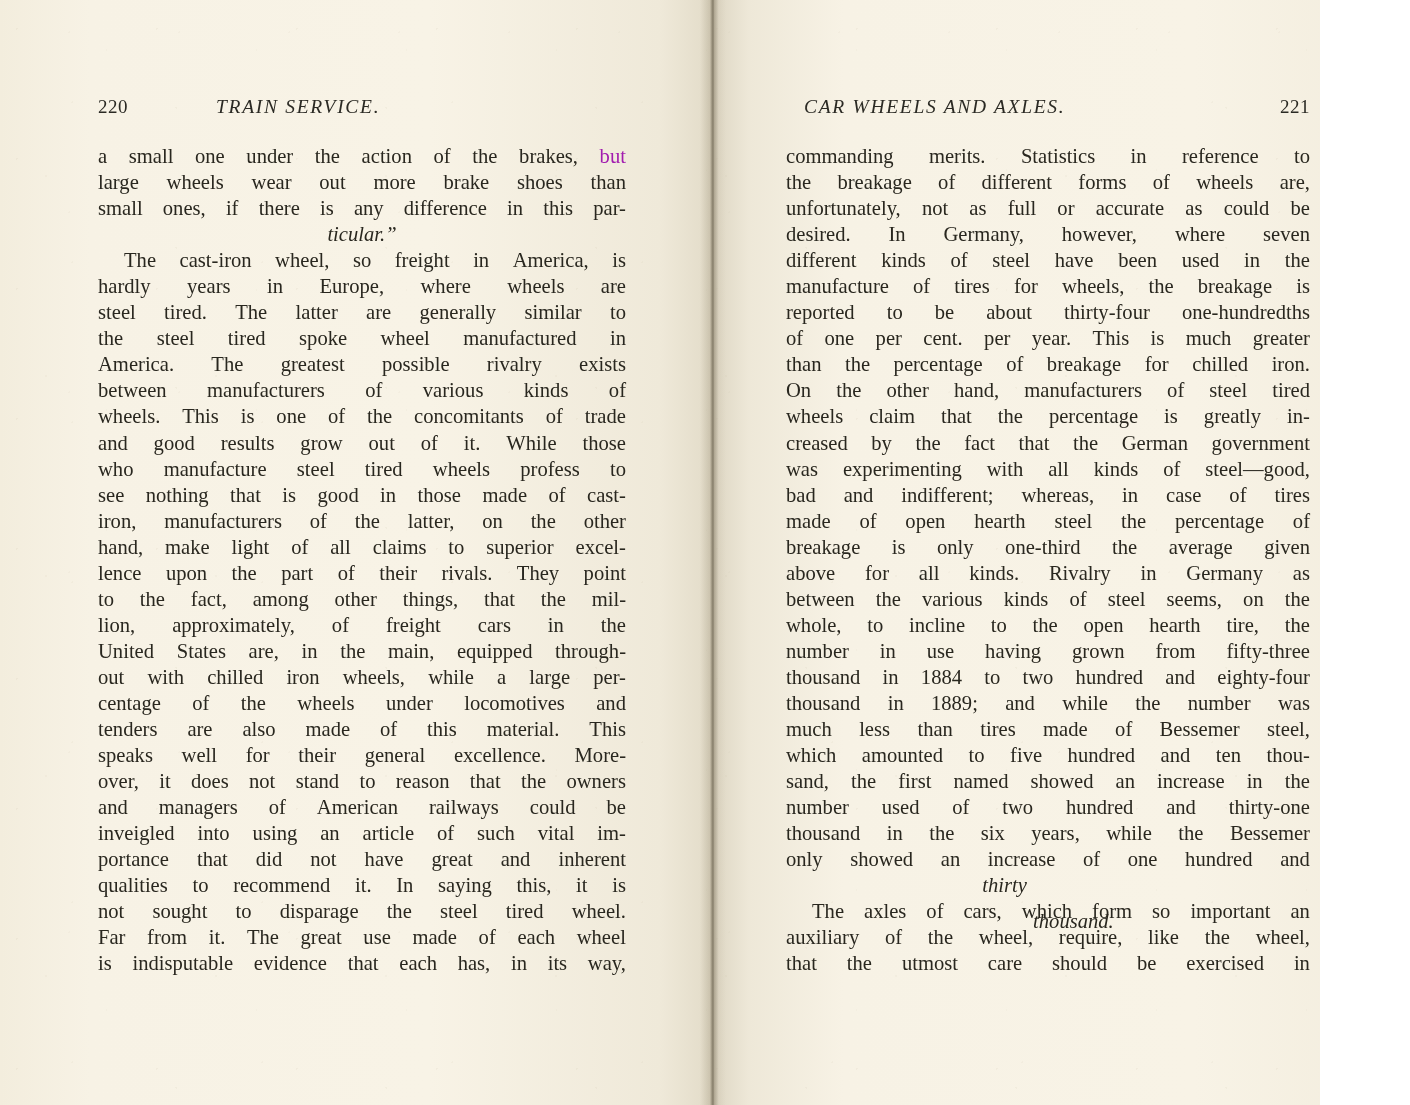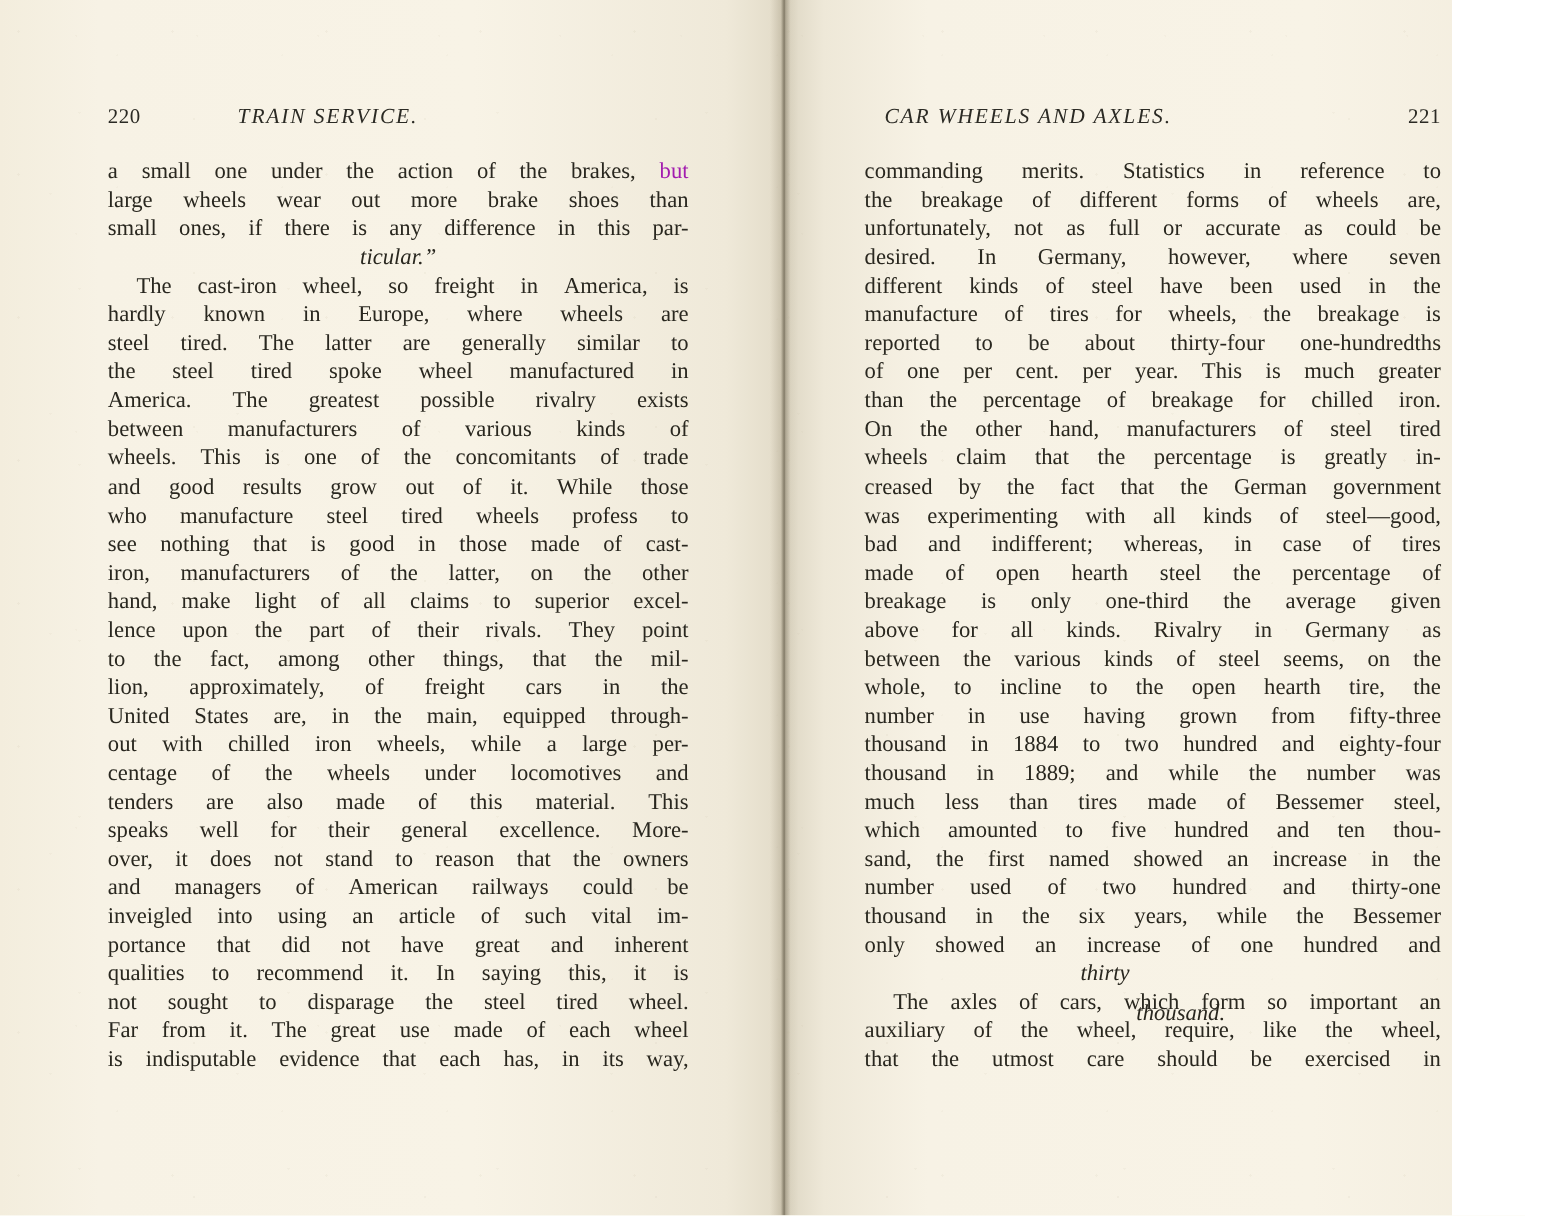--- a/index.html
+++ b/index.html
@@ -159,21 +159,21 @@
     <div class="runhead" id="runhead-left">
       <span class="folio">220</span>
       <span class="title">TRAIN SERVICE.</span>
     </div>
     <div class="body-block" id="body-left">
         <div class="ln j"><span class="w">a</span><span class="w">small</span><span class="w">one</span><span class="w">under</span><span class="w">the</span><span class="w">action</span><span class="w">of</span><span class="w">the</span><span class="w">brakes,</span><span class="w faded">but</span></div>
         <div class="ln j"><span class="w">large</span><span class="w">wheels</span><span class="w">wear</span><span class="w">out</span><span class="w">more</span><span class="w">brake</span><span class="w">shoes</span><span class="w">than</span></div>
         <div class="ln j"><span class="w">small</span><span class="w">ones,</span><span class="w">if</span><span class="w">there</span><span class="w">is</span><span class="w">any</span><span class="w">difference</span><span class="w">in</span><span class="w">this</span><span class="w">par-</span></div>
         <div class="ln last"><span class="w">ticular.”</span></div>
         <div class="ln j indent"><span class="w">The</span><span class="w">cast-iron</span><span class="w">wheel,</span><span class="w">so</span><span class="w">freight</span><span class="w">in</span><span class="w">America,</span><span class="w">is</span></div>
-        <div class="ln j"><span class="w">hardly</span><span class="w">known</span><span class="w">in</span><span class="w">Europe,</span><span class="w">where</span><span class="w">wheels</span><span class="w">are</span></div>
+        <div class="ln j"><span class="w">hardly</span><span class="w">years</span><span class="w">in</span><span class="w">Europe,</span><span class="w">where</span><span class="w">wheels</span><span class="w">are</span></div>
         <div class="ln j"><span class="w">steel</span><span class="w">tired.</span><span class="w">The</span><span class="w">latter</span><span class="w">are</span><span class="w">generally</span><span class="w">similar</span><span class="w">to</span></div>
         <div class="ln j"><span class="w">the</span><span class="w">steel</span><span class="w">tired</span><span class="w">spoke</span><span class="w">wheel</span><span class="w">manufactured</span><span class="w">in</span></div>
         <div class="ln j"><span class="w">America.</span><span class="w">The</span><span class="w">greatest</span><span class="w">possible</span><span class="w">rivalry</span><span class="w">exists</span></div>
         <div class="ln j"><span class="w">between</span><span class="w">manufacturers</span><span class="w">of</span><span class="w">various</span><span class="w">kinds</span><span class="w">of</span></div>
         <div class="ln j"><span class="w">wheels.</span><span class="w">This</span><span class="w">is</span><span class="w">one</span><span class="w">of</span><span class="w">the</span><span class="w">concomitants</span><span class="w">of</span><span class="w">trade</span></div>
         <div class="ln j"><span class="w">and</span><span class="w">good</span><span class="w">results</span><span class="w">grow</span><span class="w">out</span><span class="w">of</span><span class="w">it.</span><span class="w">While</span><span class="w">those</span></div>
         <div class="ln j"><span class="w">who</span><span class="w">manufacture</span><span class="w">steel</span><span class="w">tired</span><span class="w">wheels</span><span class="w">profess</span><span class="w">to</span></div>
         <div class="ln j"><span class="w">see</span><span class="w">nothing</span><span class="w">that</span><span class="w">is</span><span class="w">good</span><span class="w">in</span><span class="w">those</span><span class="w">made</span><span class="w">of</span><span class="w">cast-</span></div>
         <div class="ln j"><span class="w">iron,</span><span class="w">manufacturers</span><span class="w">of</span><span class="w">the</span><span class="w">latter,</span><span class="w">on</span><span class="w">the</span><span class="w">other</span></div>
         <div class="ln j"><span class="w">hand,</span><span class="w">make</span><span class="w">light</span><span class="w">of</span><span class="w">all</span><span class="w">claims</span><span class="w">to</span><span class="w">superior</span><span class="w">excel-</span></div>

